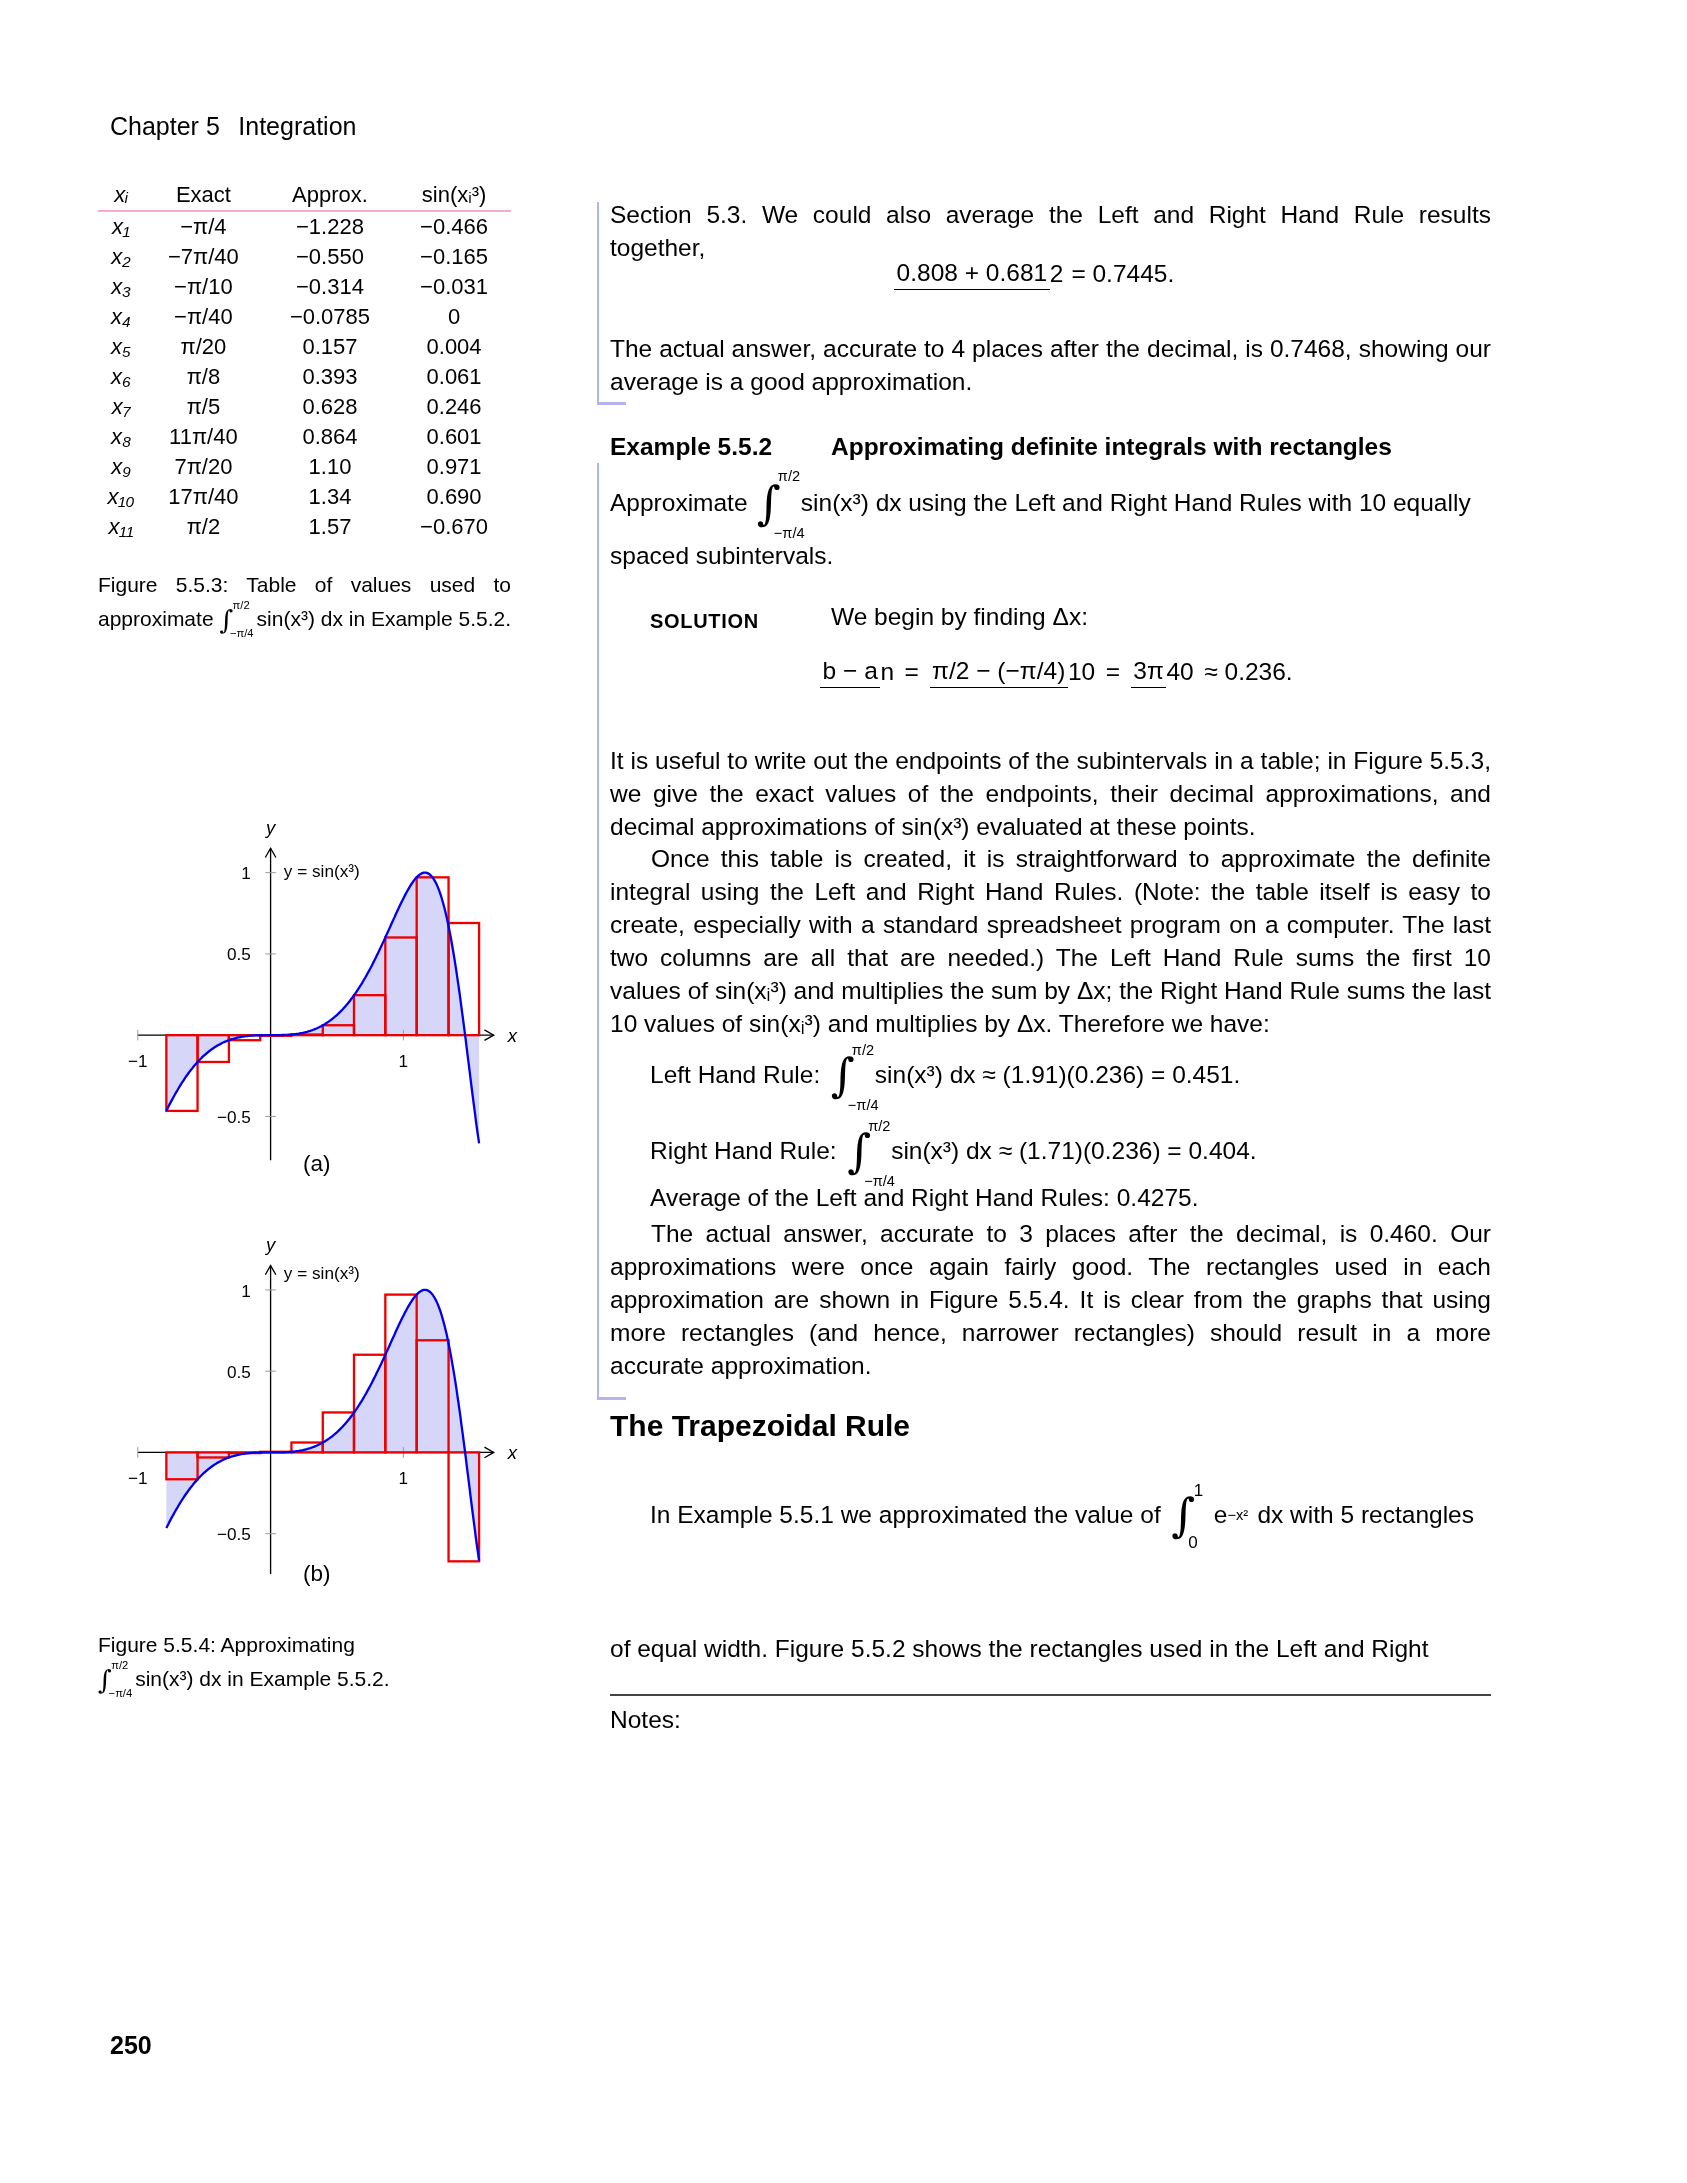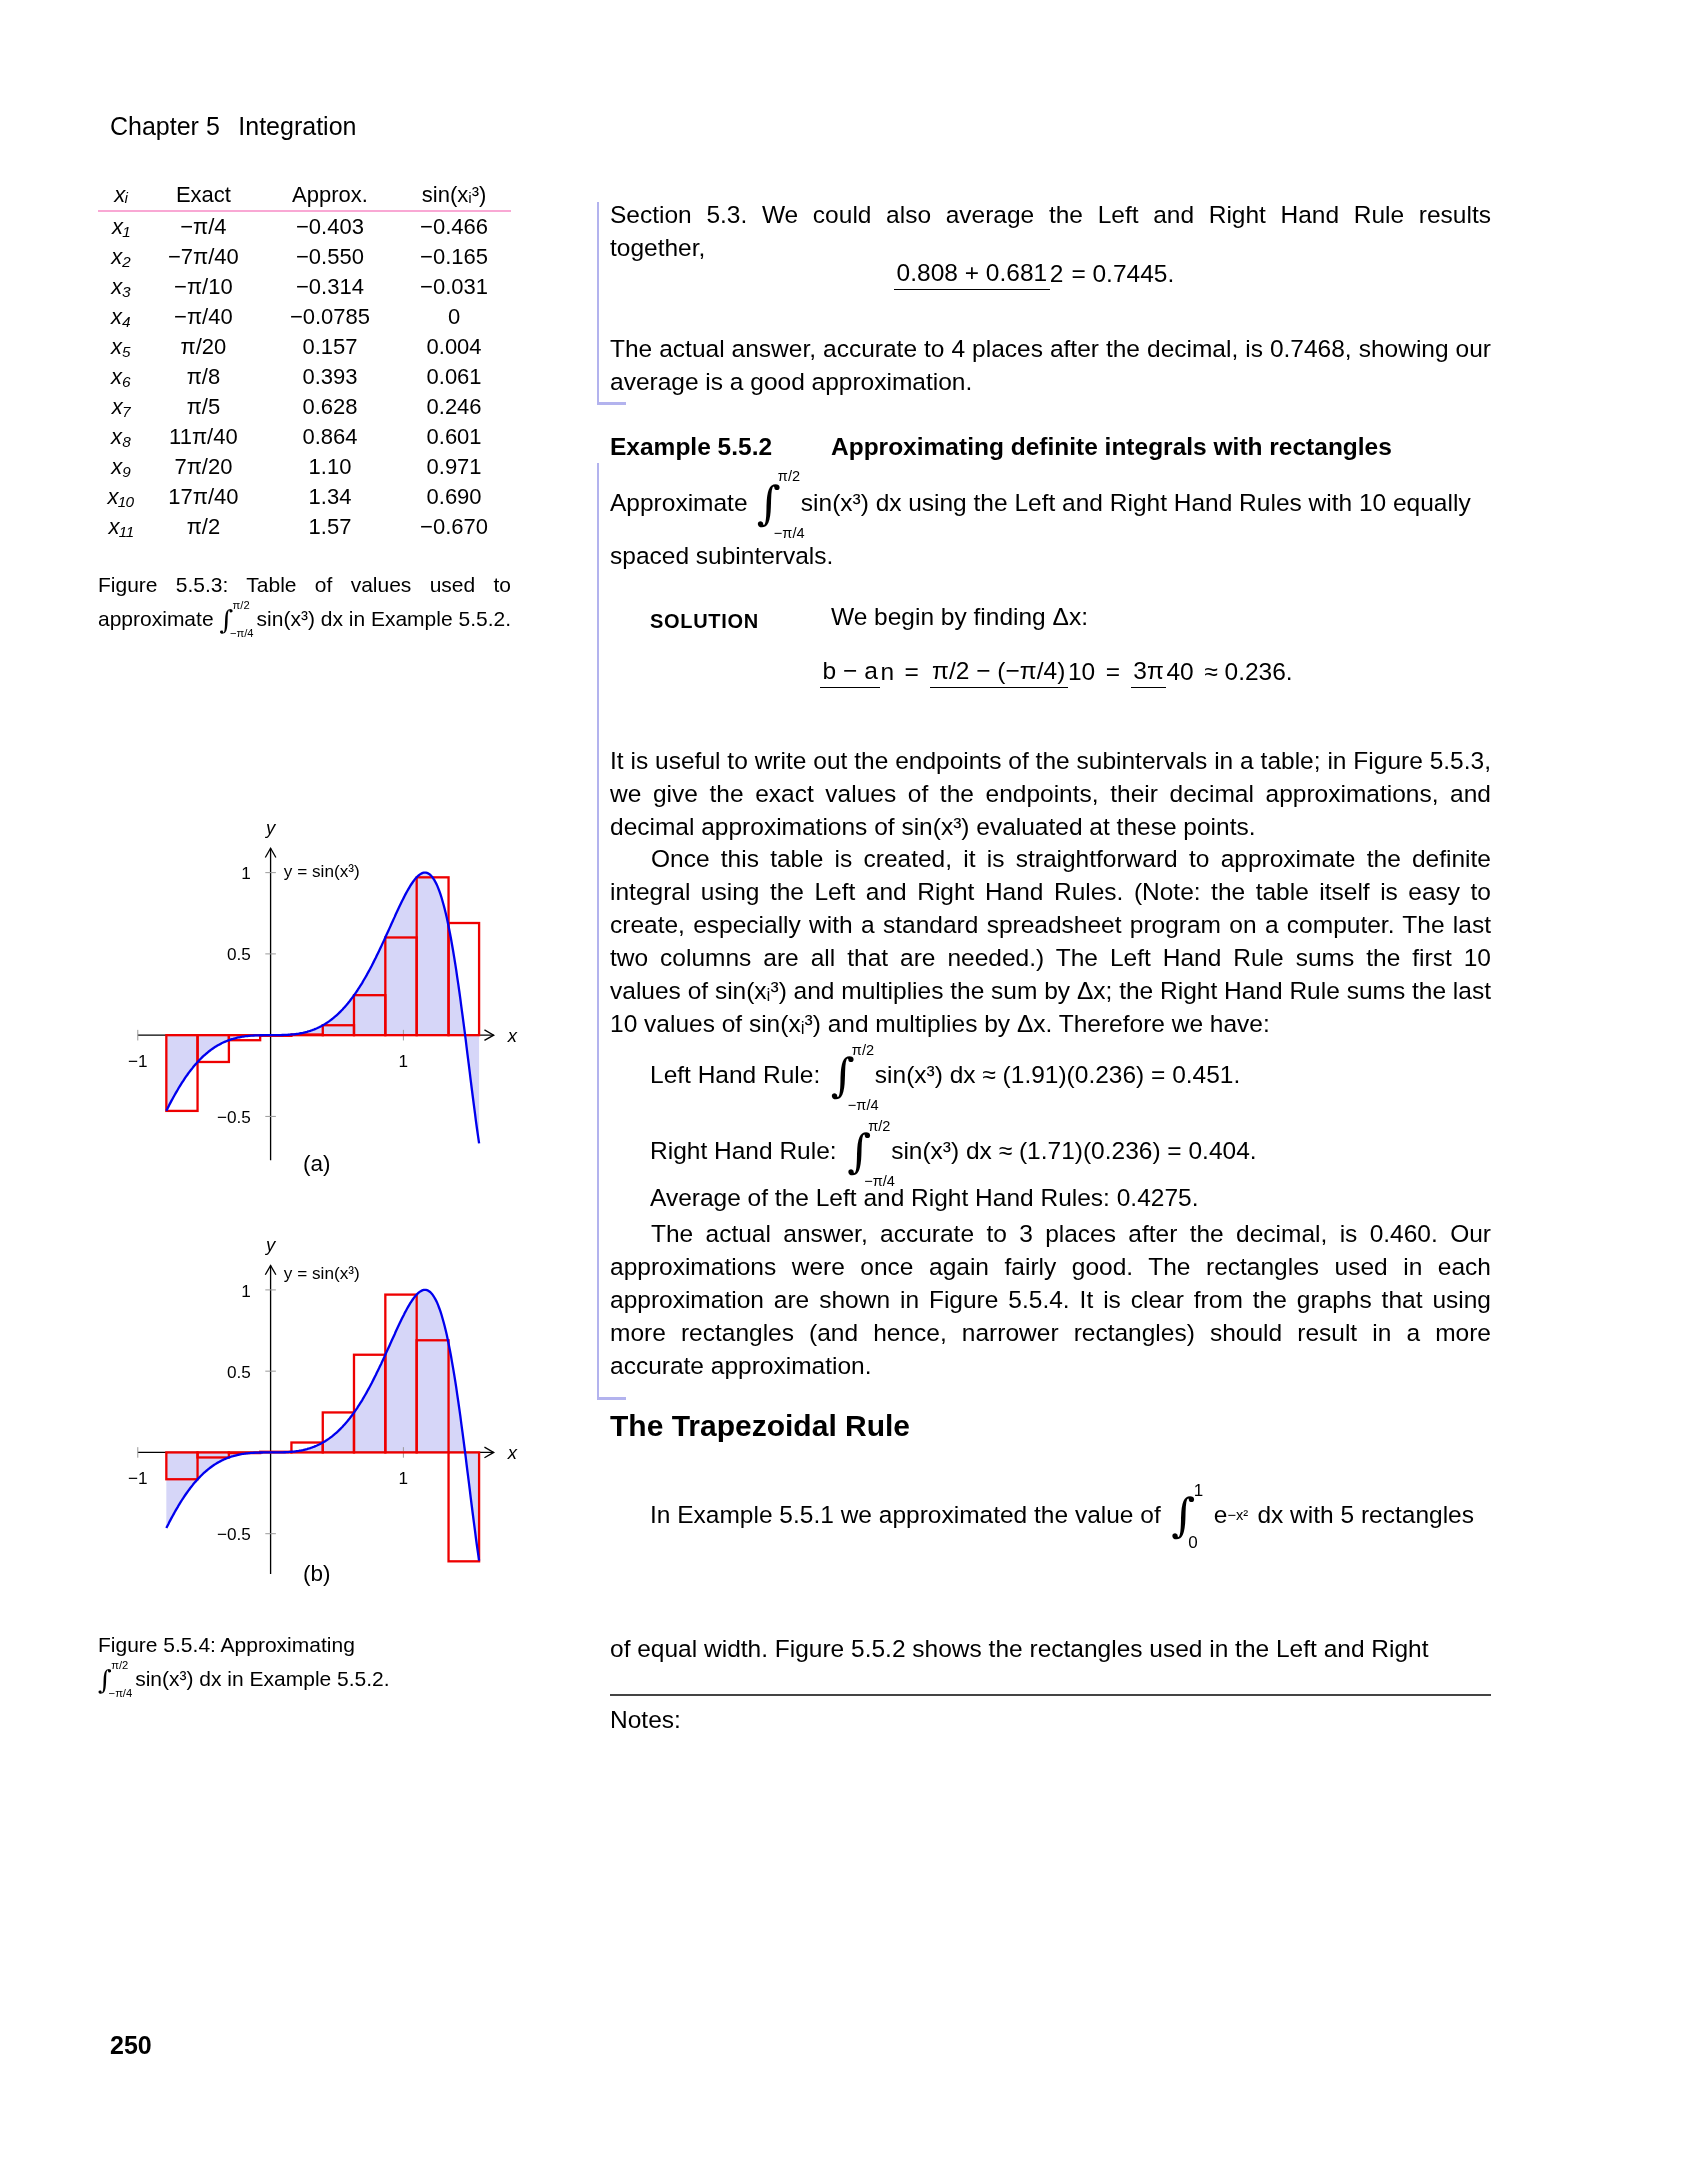--- a/index.html
+++ b/index.html
@@ -44,21 +44,21 @@
       <th class="xi">xᵢ</th>
       <th>Exact</th>
       <th>Approx.</th>
       <th>sin(xᵢ³)</th>
     </tr>
   </thead>
   <tbody id="tbody">
       <tr>
         <td class="xi">x₁</td>
         <td>−π/4</td>
-        <td>−0.403</td>
+        <td>−1.228</td>
         <td>−0.466</td>
       </tr>
       <tr>
         <td class="xi">x₂</td>
         <td>−7π/40</td>
         <td>−0.550</td>
         <td>−0.165</td>
       </tr>
       <tr>
         <td class="xi">x₃</td>

